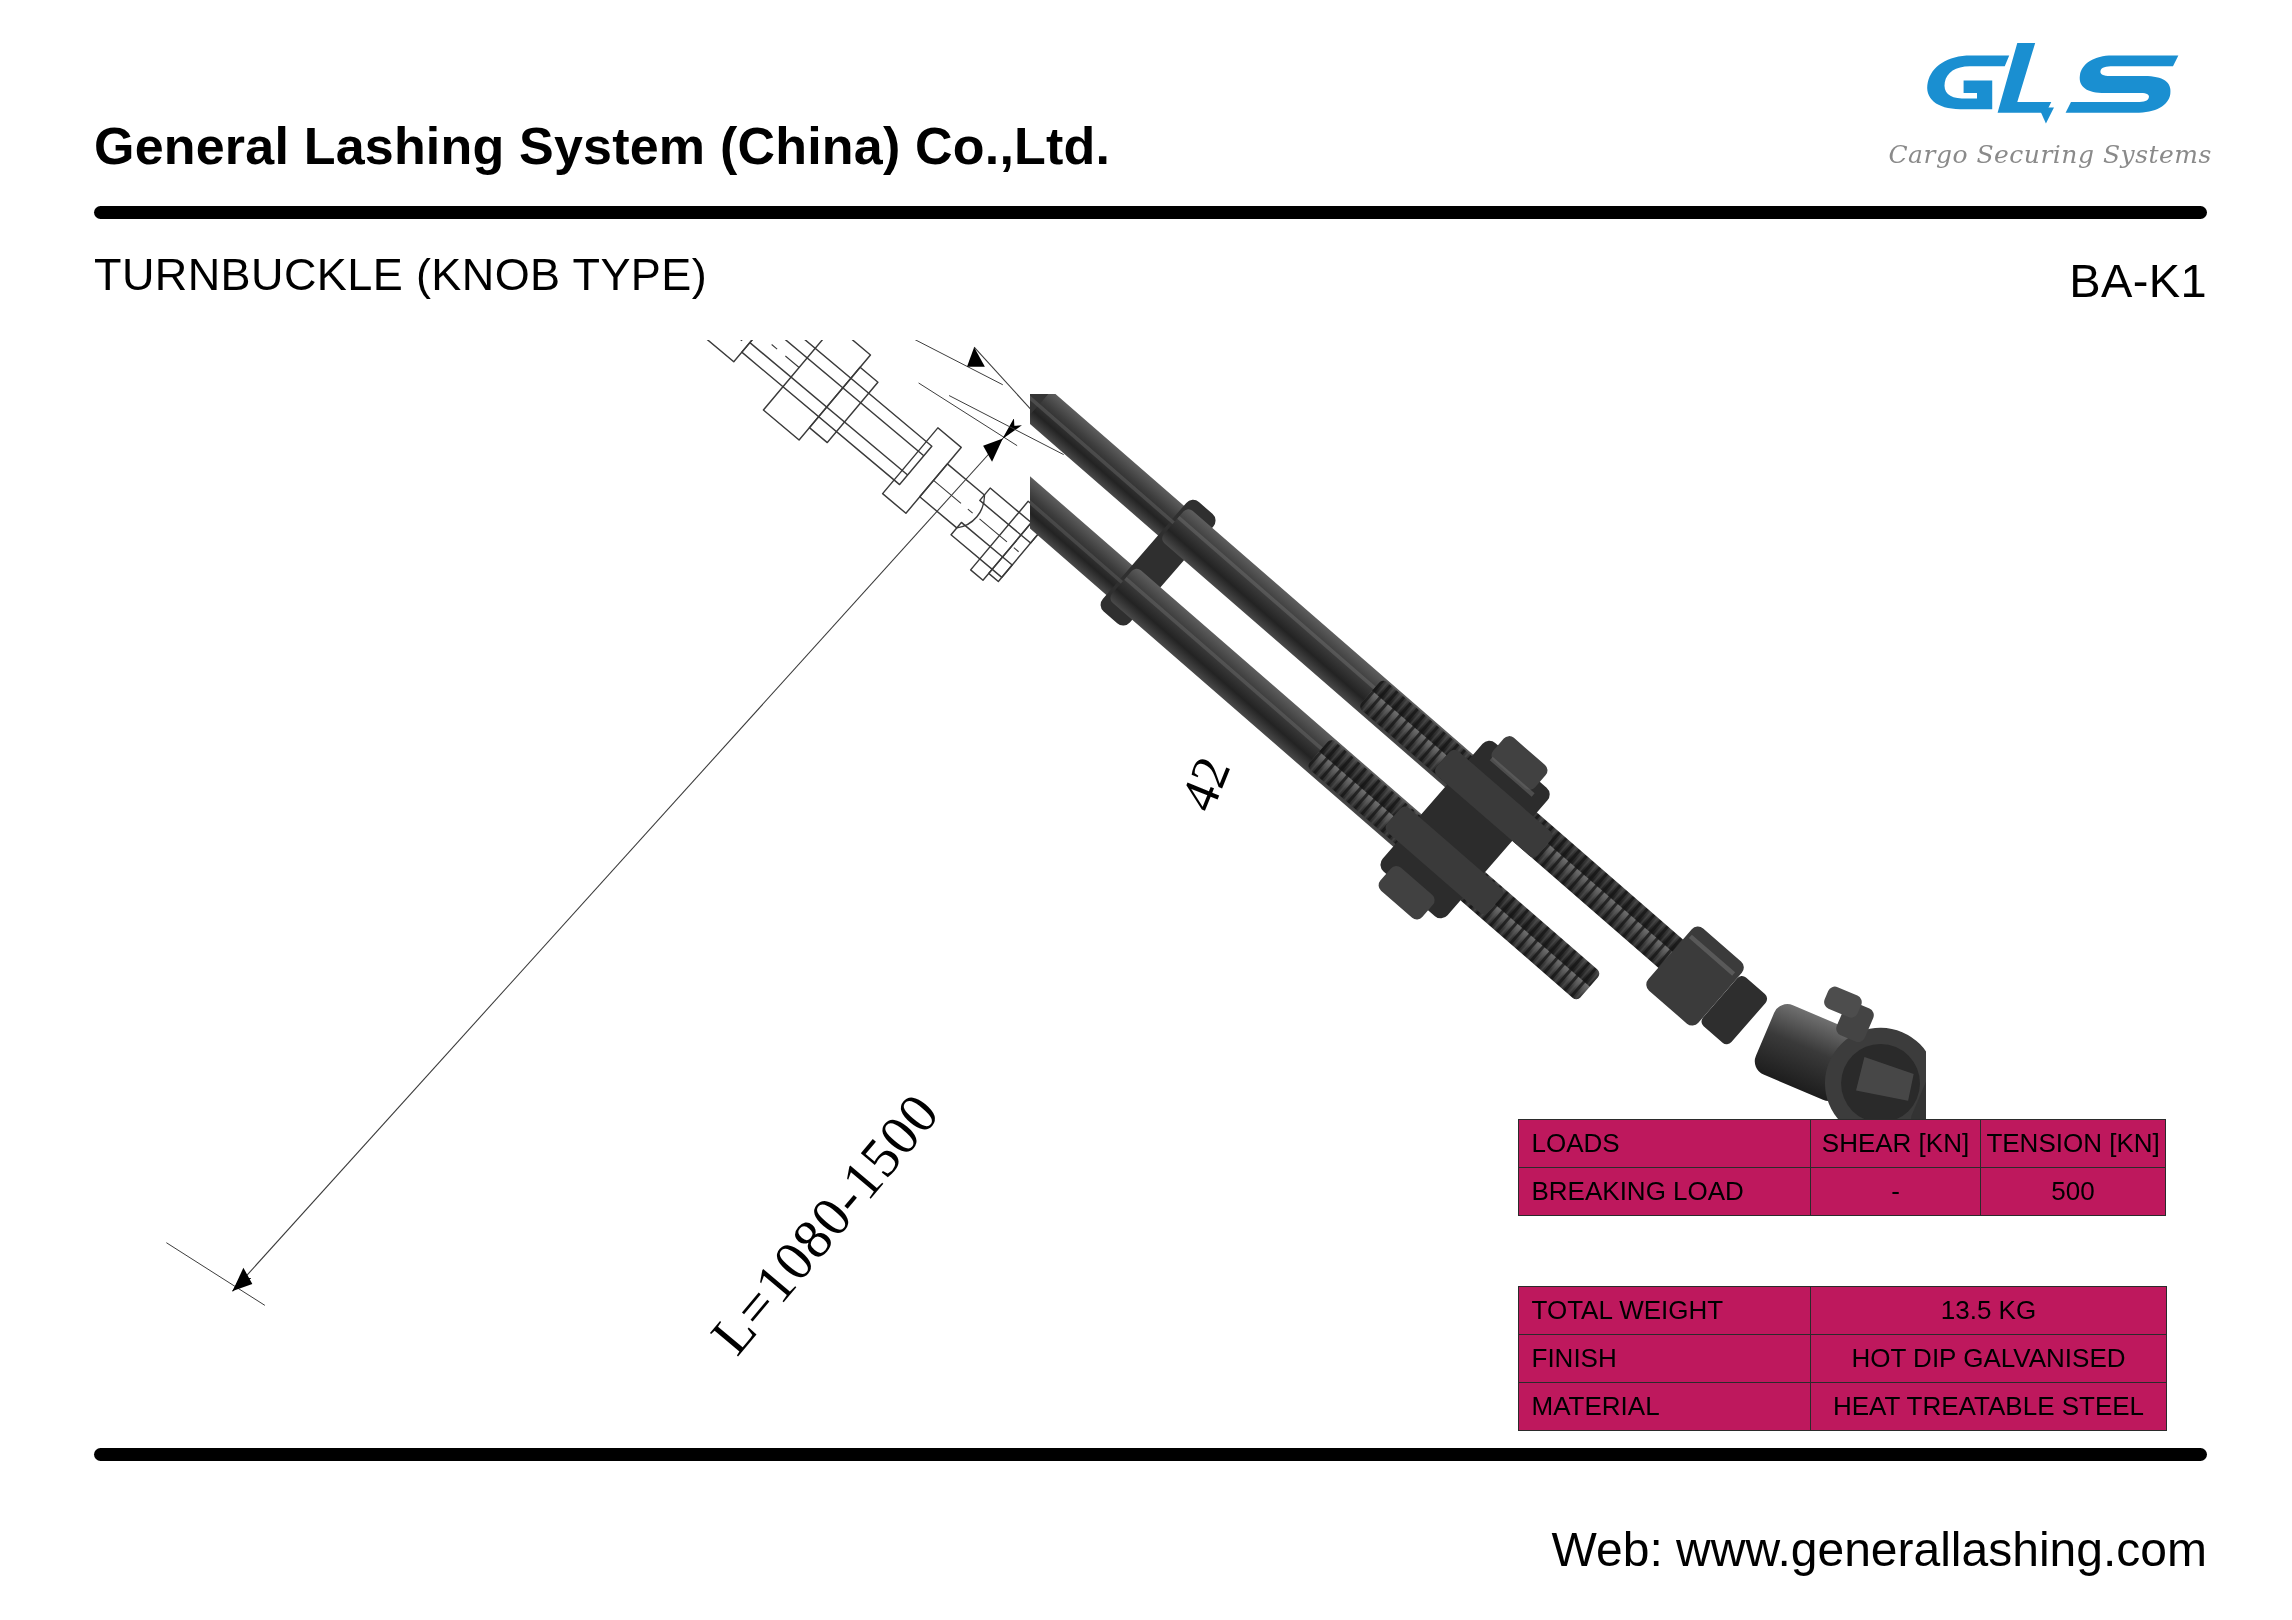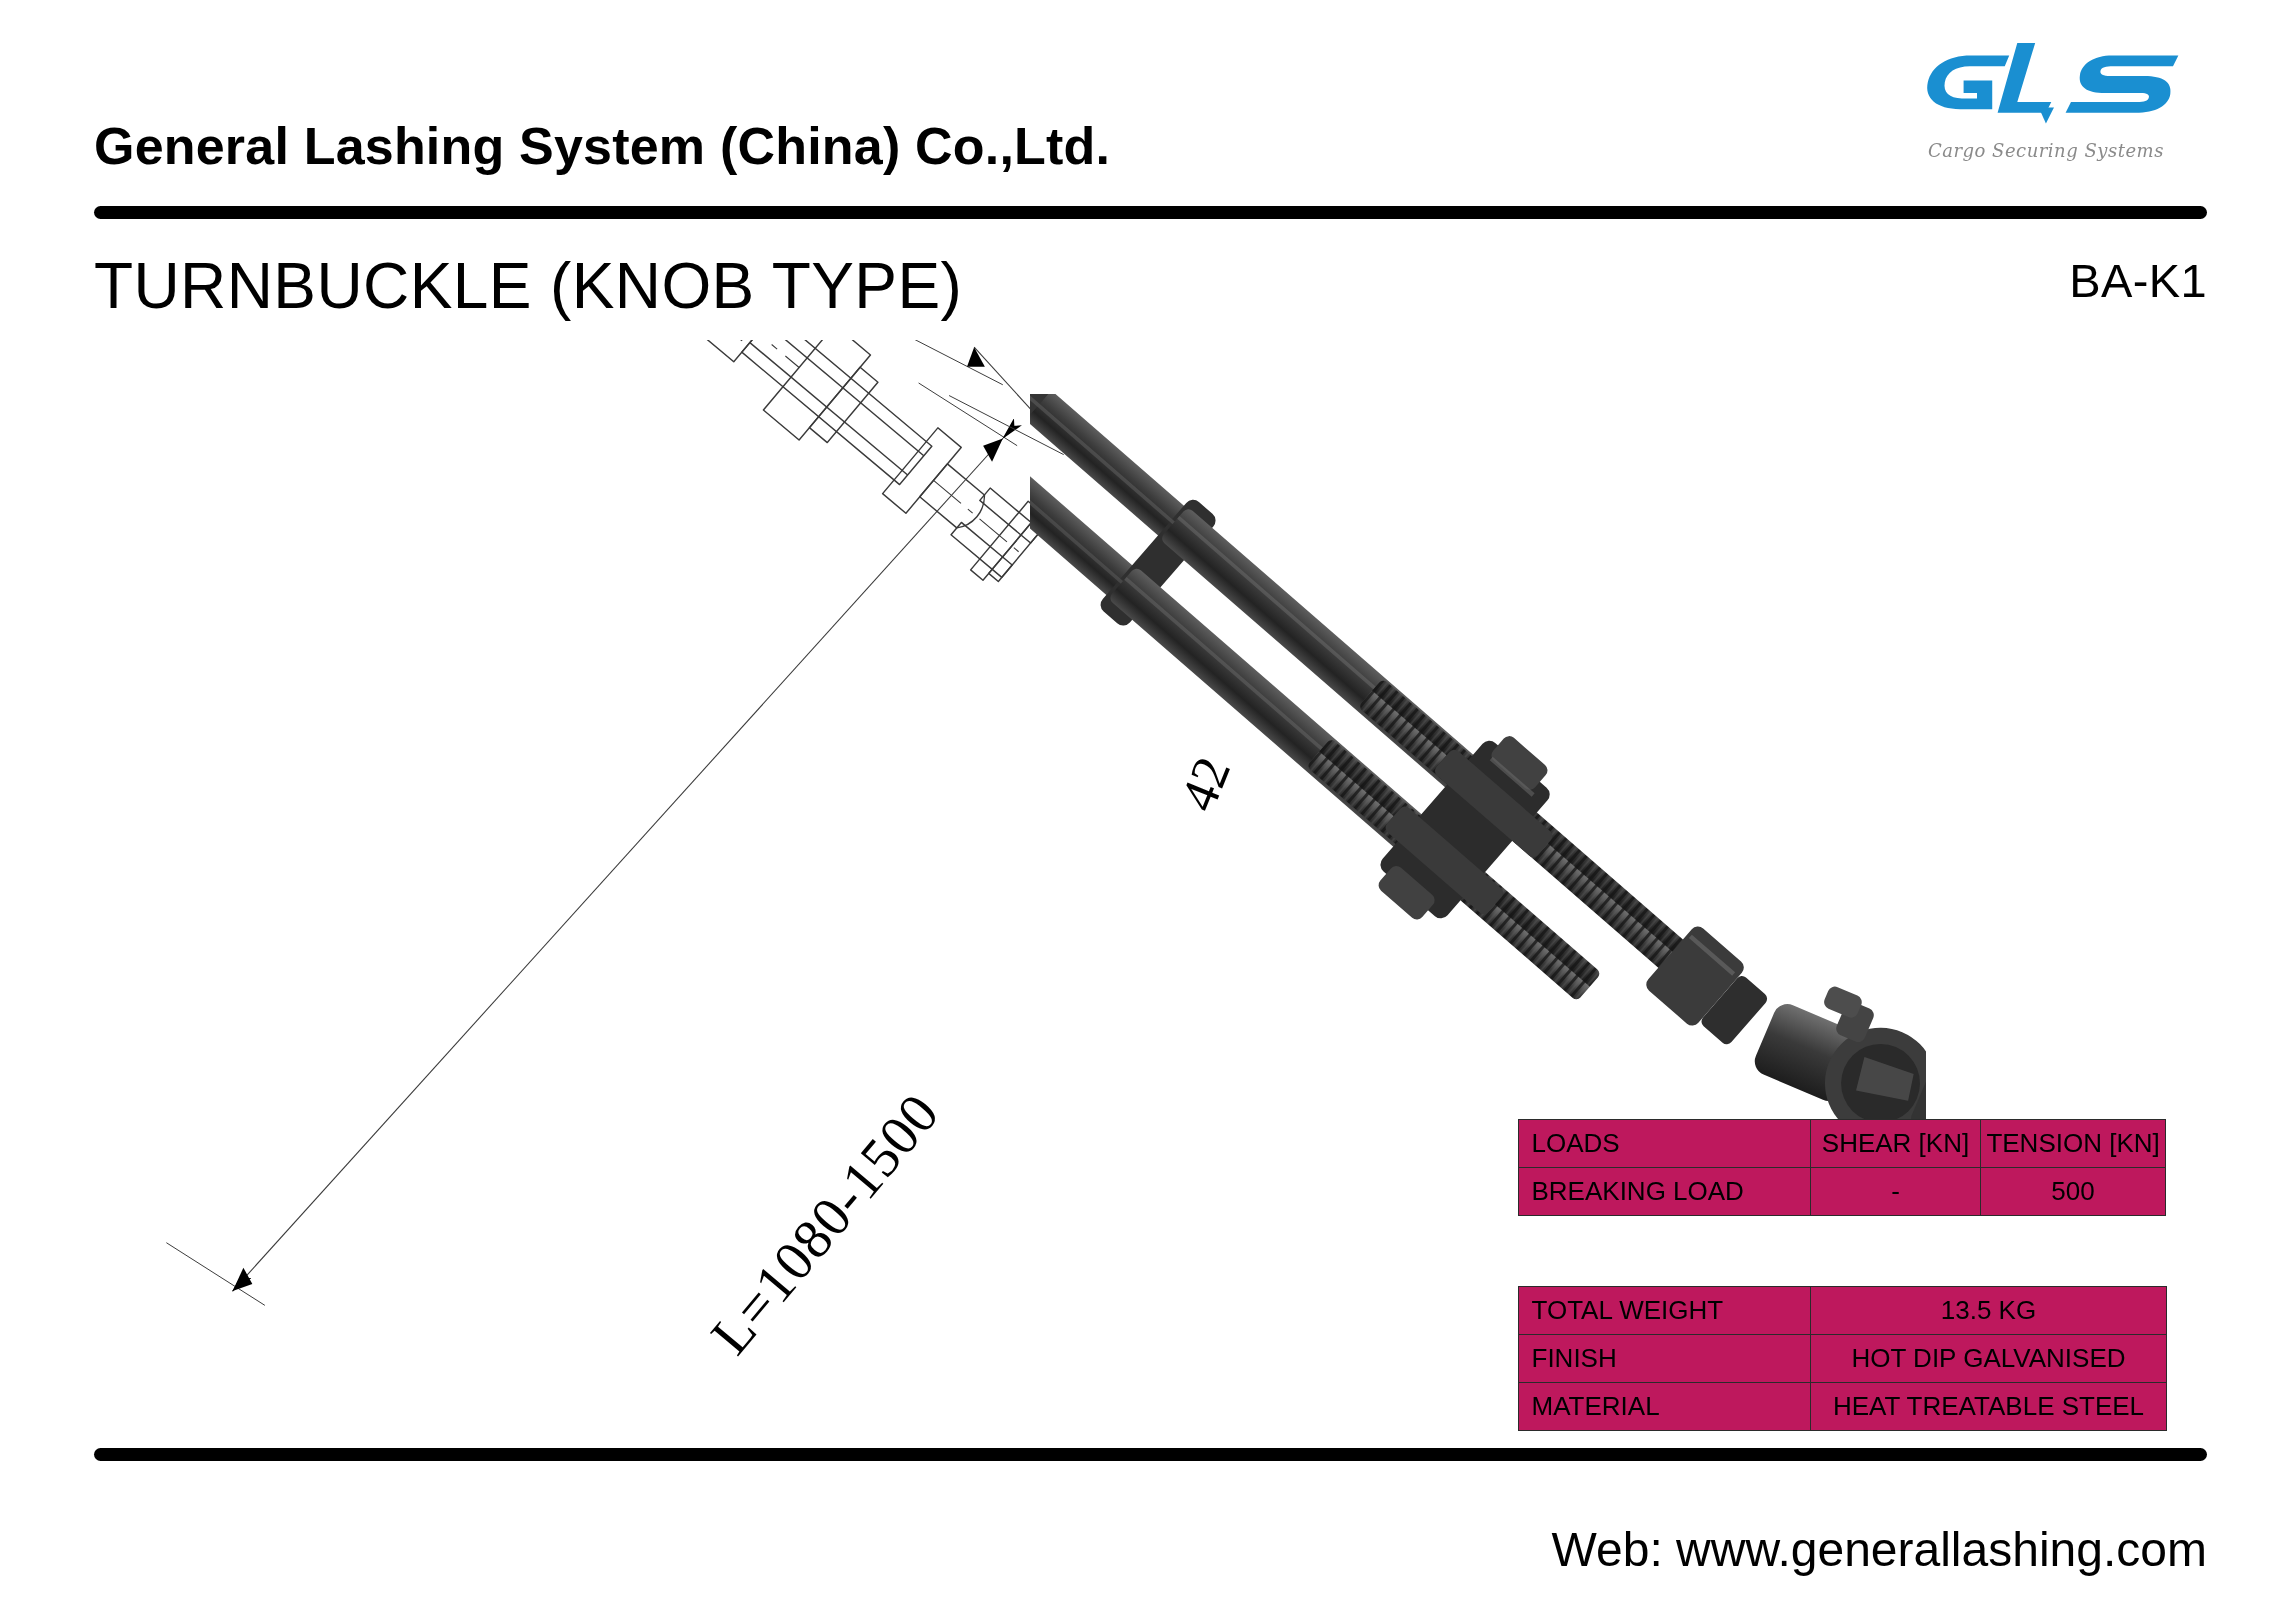--- a/index.html
+++ b/index.html
@@ -49,21 +49,21 @@
     height: 112px;
   }
   .logo-tagline {
     position: absolute;
     right: 3.6px;
     top: 115px;
     width: 315px;
     text-align: center;
     font-family: "DejaVu Serif", serif;
     font-style: italic;
-    font-size: 18px;
+    font-size: 25px;
     letter-spacing: 0.5px;
     color: #8a8a8a;
     white-space: nowrap;
   }
 
   .rule {
     position: absolute;
     background: #000;
     border-radius: 7.2px;
     height: 13.4px;
@@ -77,21 +77,21 @@
     left: 94px;
     right: 86px;
     top: 1448px;
   }
 
   
   .doc-title {
     position: absolute;
     left: 94px;
     top: 249px;
-    font-size: 64px;
+    font-size: 45px;
     font-weight: 400;
     letter-spacing: 0.4px;
     white-space: nowrap;
   }
   .doc-code {
     position: absolute;
     right: 86px;
     top: 253px;
     font-size: 47px;
     font-weight: 400;

